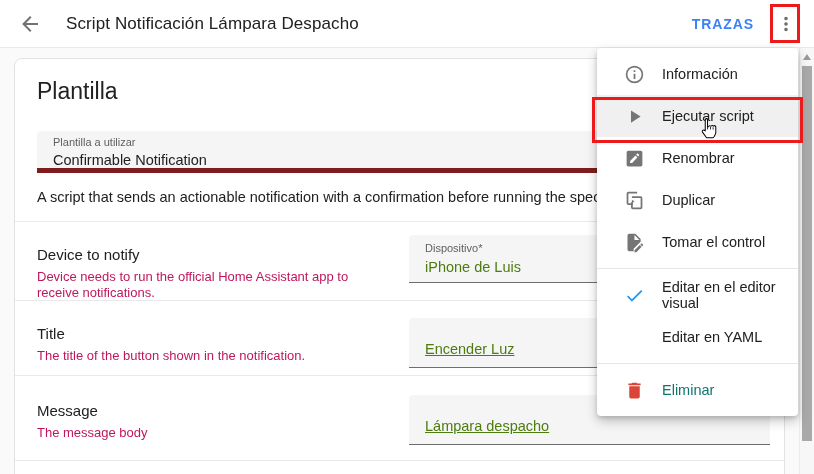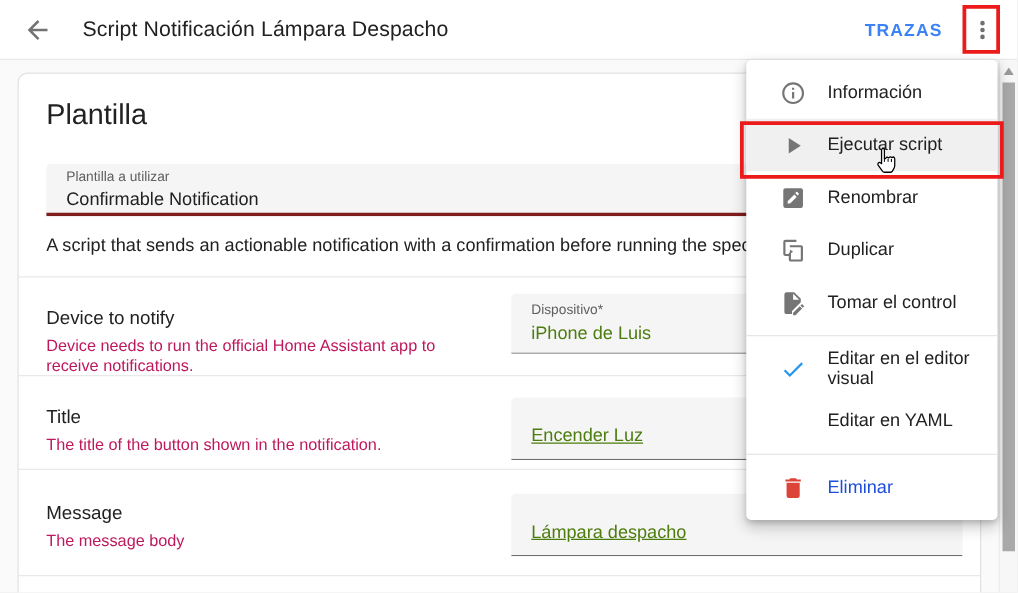--- a/index.html
+++ b/index.html
@@ -32,21 +32,21 @@
   .card {
     position:absolute; left:14px; top:58px; width:771px; height:470px;
     background:#fff; border:1px solid #e2e2e2; border-radius:8px;
     overflow:hidden; z-index:1;
   }
   .section-top { padding:18px 14px 14px 22px; }
   .card-title { font-size:23px; line-height:28px; font-weight:400; }
   .tpl-field {
     margin-top:26px; height:42px; width:100%;
     background:#f5f5f5; border-radius:4px 4px 0 0;
-    border-bottom:3px solid #7f1d1d; padding:5px 16px 0 16px;
+    border-bottom:5px solid #7f1d1d; padding:5px 16px 0 16px;
   }
   .tpl-field .f-label { font-size:11px; color:#5f5f5f; line-height:13px; }
   .tpl-field .f-value { font-size:14.5px; color:#212121; line-height:20px; margin-top:1px; }
   .tpl-desc {
     margin-top:14px; font-size:14.5px; line-height:20px; color:#212121;
     white-space:nowrap; overflow:hidden;
   }
   .row {
     border-top:1px solid #e9e9e9; display:flex; align-items:flex-start;
     padding:13px 14px 0 22px;
@@ -76,21 +76,21 @@
     box-shadow:0 5px 12px rgba(0,0,0,.22), 0 2px 4px rgba(0,0,0,.14);
     z-index:10;
   }
   .menu-item {
     height:42px; display:flex; align-items:center;
     padding:0 12px 0 25px; cursor:pointer; font-size:14.5px; color:#212121;
   }
   .menu-item.highlight { background:#f0f0f0; }
   .menu-item .mi-icon { width:24px; height:24px; flex:none; margin-right:16px; display:flex; align-items:center; justify-content:center; }
   .menu-item .mi-icon svg { width:21px; height:21px; }
-  .menu-item.danger { color:#1d4ed8; }
+  .menu-item.danger { color:#0f766e; }
   .menu-divider { border-top:1px solid #e6e6e6; margin:5px 0; }
 
   
   .ann { position:absolute; border:3px solid #ec1a1a; z-index:20; pointer-events:none; }
   .ann-kebab { left:770px; top:4px; width:30px; height:39px; }
   .ann-exec  { left:592px; top:97px; width:211px; height:46px; }
   .cursor { position:absolute; left:697px; top:116px; width:22px; height:26px; z-index:30; pointer-events:none; }
 
   
   .scrollbar {

